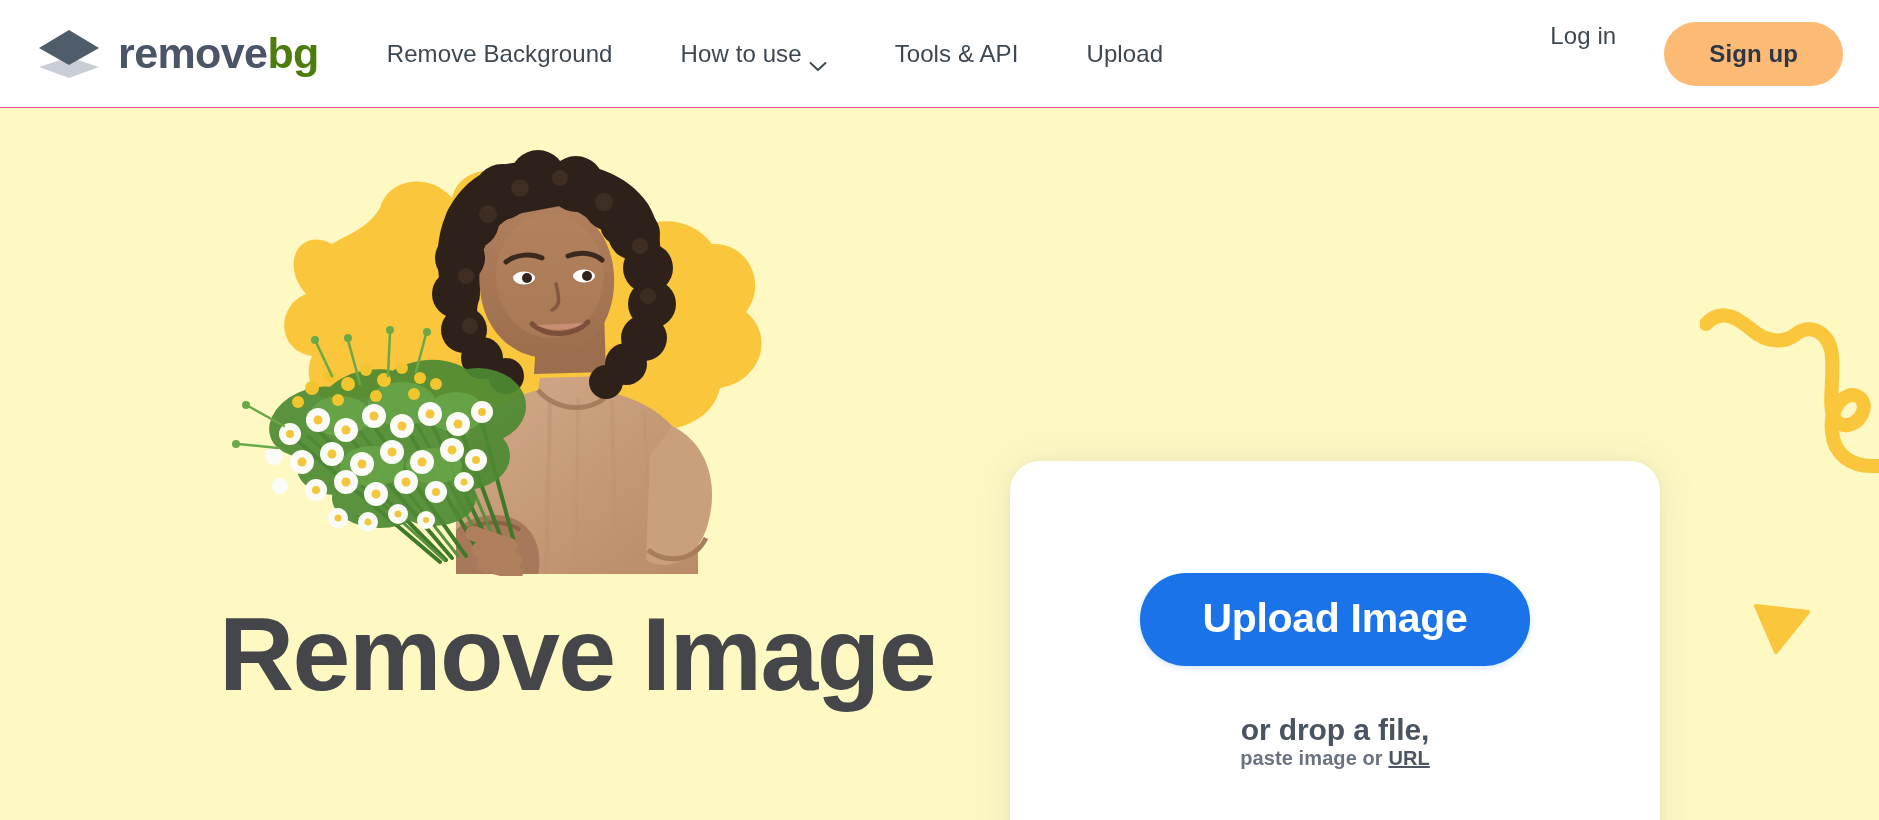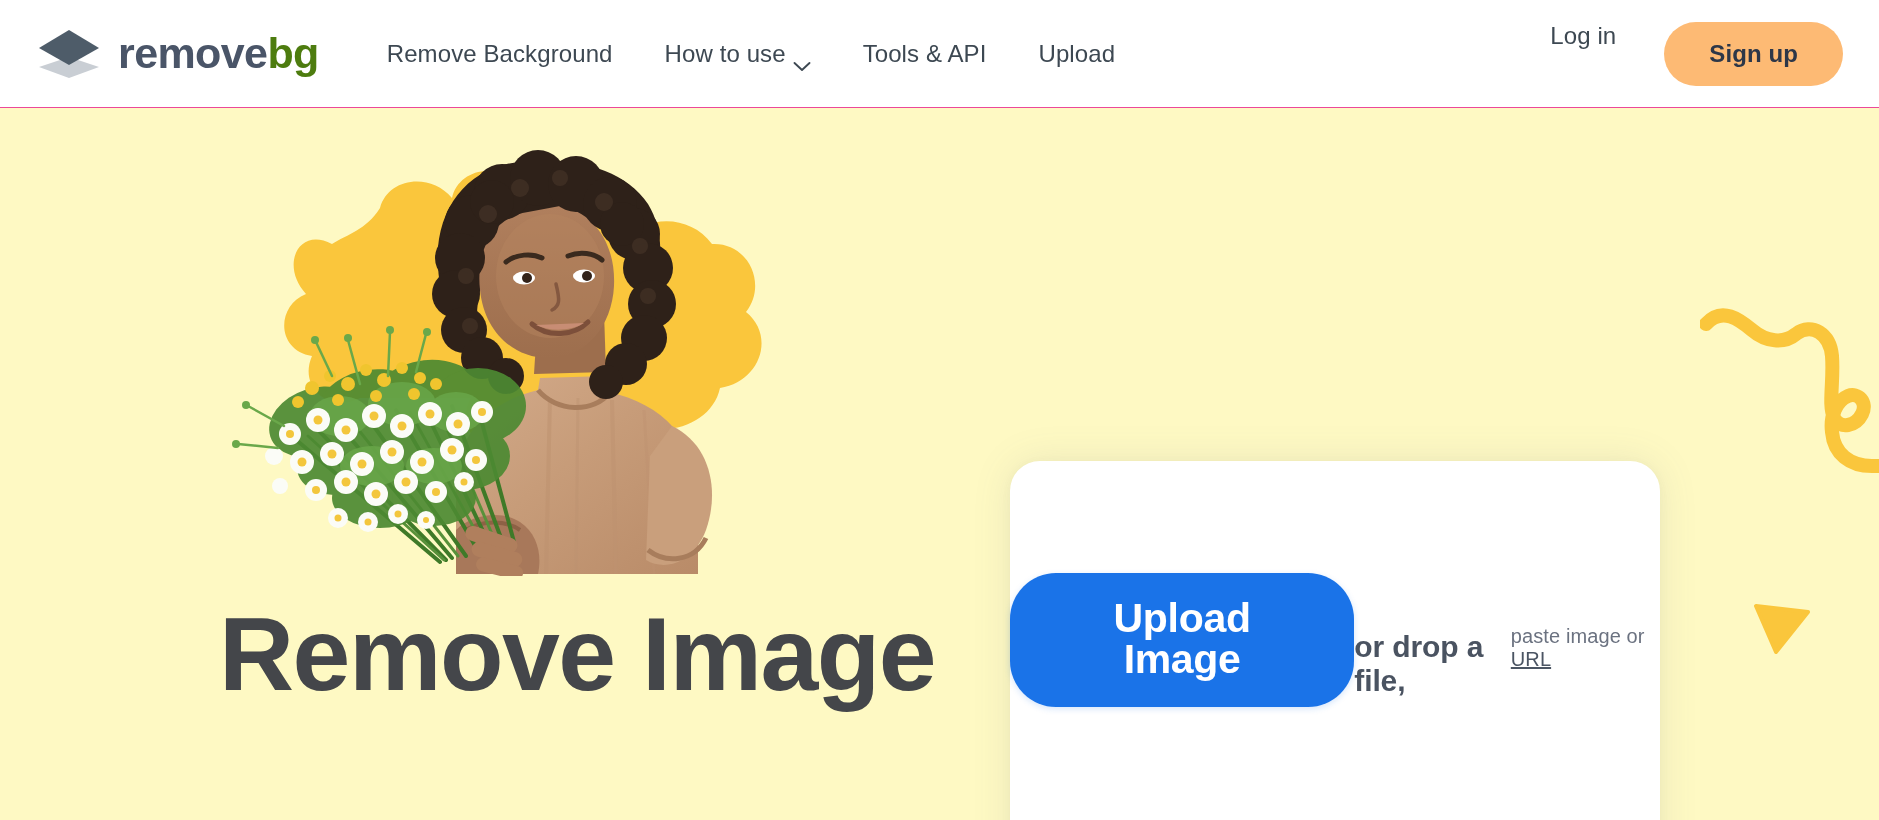--- a/index.html
+++ b/index.html
@@ -24,21 +24,21 @@
   }
   .brand-logo{ width:66px; height:52px; display:block; flex:none; }
   .brand-word{
     font-size:43px; font-weight:700; letter-spacing:-0.6px;
     line-height:1; display:flex; align-items:baseline;
   }
   .brand-word .w1{ color:#4a5568; }
   .brand-word .w2{ color:#4d7c0f; }
 
   .nav{
-    display:flex; align-items:center; gap:0px;
+    display:flex; align-items:center; gap:16px;
     margin-left:42px;
   }
   .nav-item{
     font-size:24px; color:#3d4852; padding:0 26px;
     display:flex; align-items:center; gap:7px;
     cursor:pointer; white-space:nowrap;
     letter-spacing:0.1px;
   }
   .chev{ width:18px; height:11px; display:block; margin-top:4px; }
 
@@ -91,39 +91,38 @@
     width:650px; height:500px;
   }
   .upload-card{
     position:absolute; inset:0;
     background:#ffffff;
     border-radius:30px;
     box-shadow:0 0 38px rgba(99,110,125,0.13), 0 2px 10px rgba(99,110,125,0.05);
   }
   .card-inner{
     position:absolute; left:0; right:0; top:112px;
-    display:flex; flex-direction:row; align-items:center;
+    display:flex; flex-direction:column; align-items:center;
   }
   .upload-btn{
     background:#1a73e8; color:#ffffff;
     font-size:41px; font-weight:700;
     border:none; border-radius:46px;
     padding:25px 62px 27px; cursor:pointer;
     font-family:"Liberation Sans", sans-serif;
     letter-spacing:-0.3px; line-height:1;
     box-shadow:0 2px 6px rgba(26,115,232,0.18);
   }
   .drop-text{
     margin-top:47px;
     font-size:30px; font-weight:700; color:#4a5361;
     letter-spacing:-0.1px;
   }
   .paste-text{
-    margin-top:16px;
-    font-size:20px; color:#6b7280; letter-spacing:0.1px;
+    font-size:20px; color:#6b7280; letter-spacing:0.1px;font-weight:bold;
   }
   .paste-text .url-link{
     color:#4b5563; text-decoration:underline; cursor:pointer;
   }
 
   
   .deco-squiggle{
     position:absolute; left:1700px; top:200px;
     width:200px; height:190px;
   }

